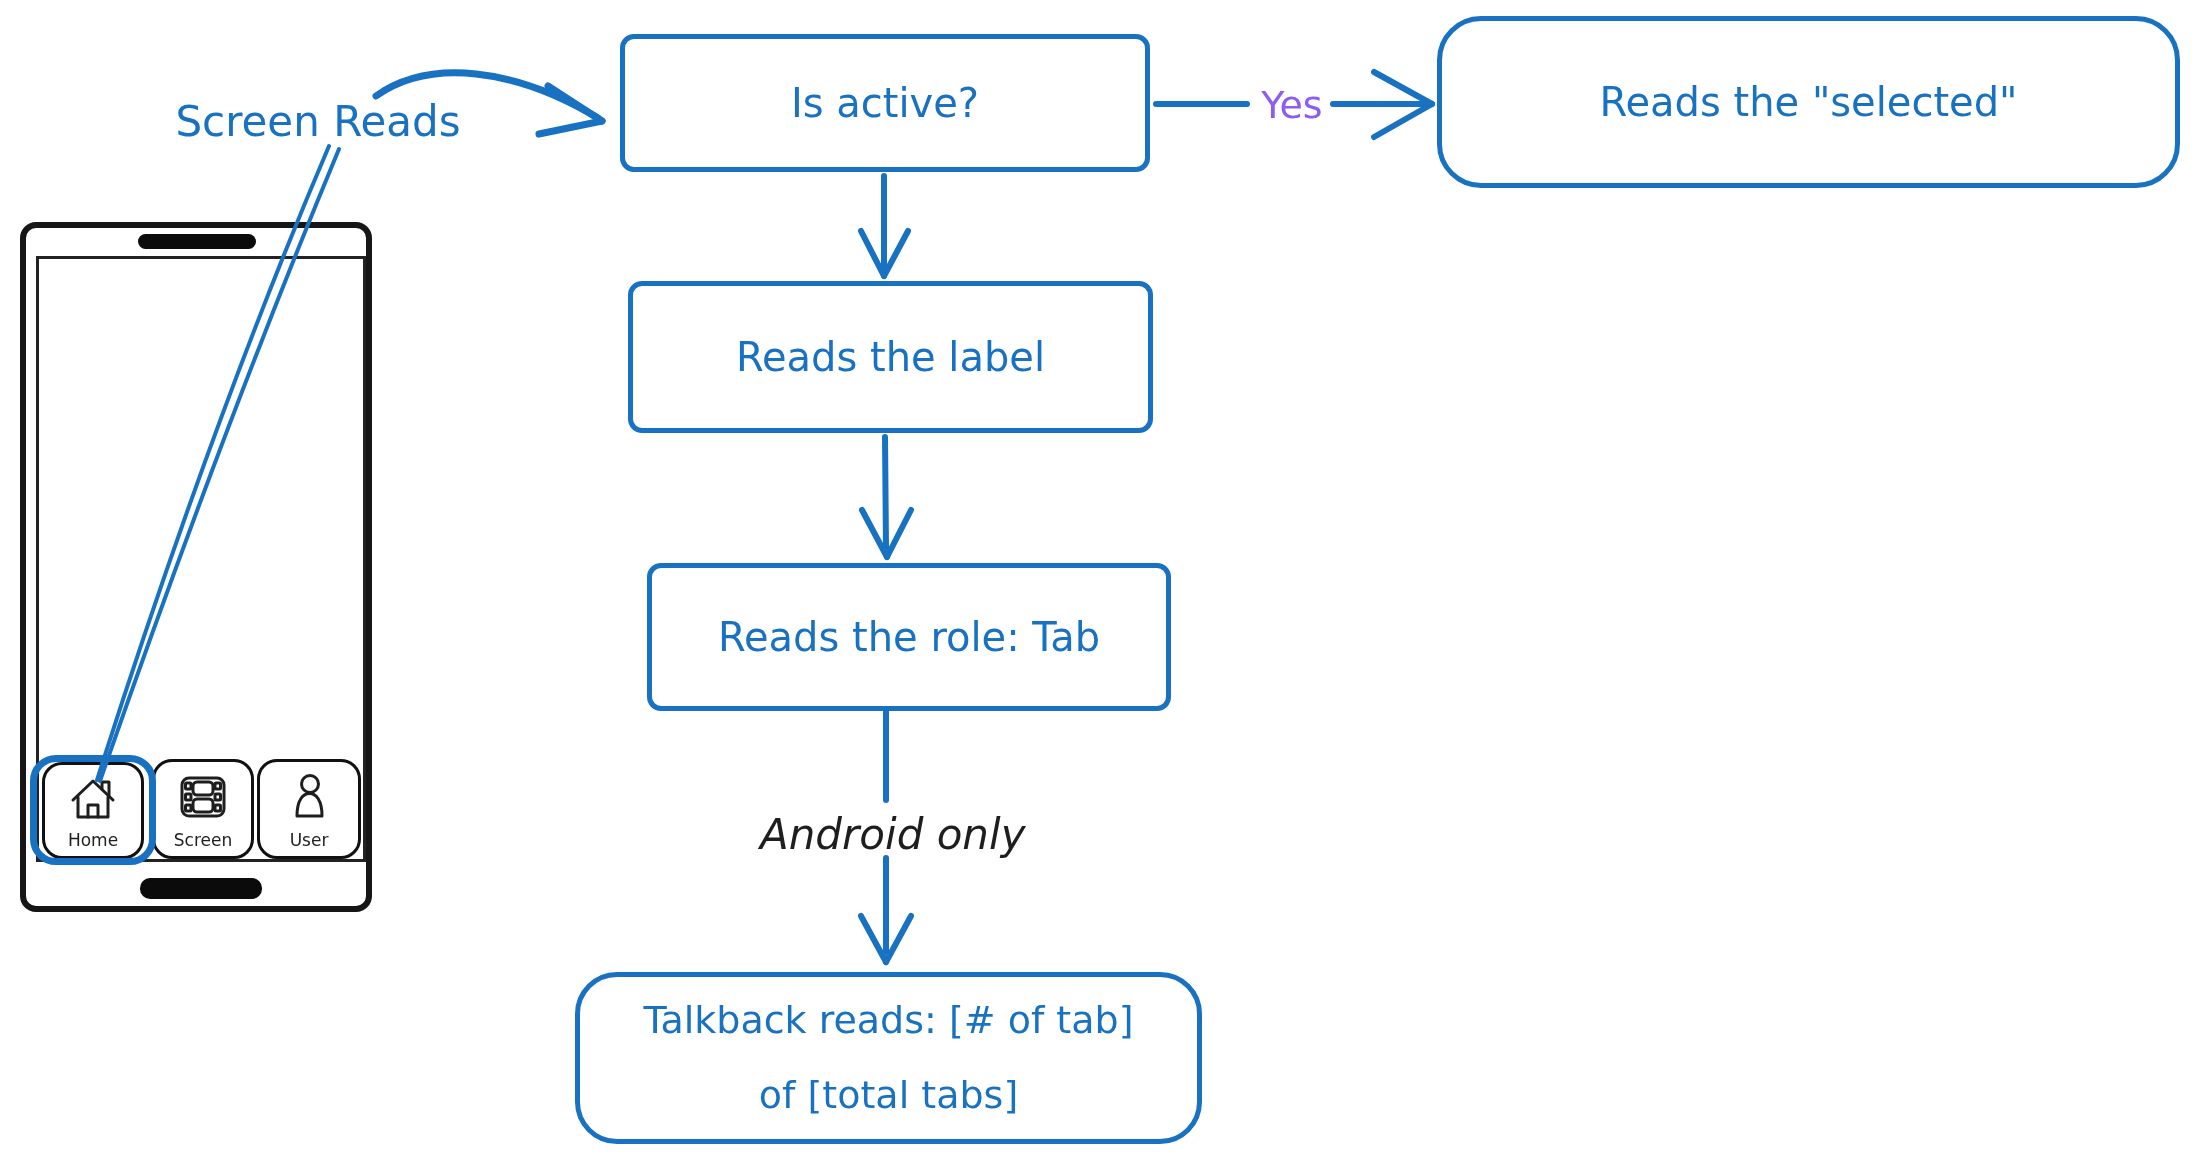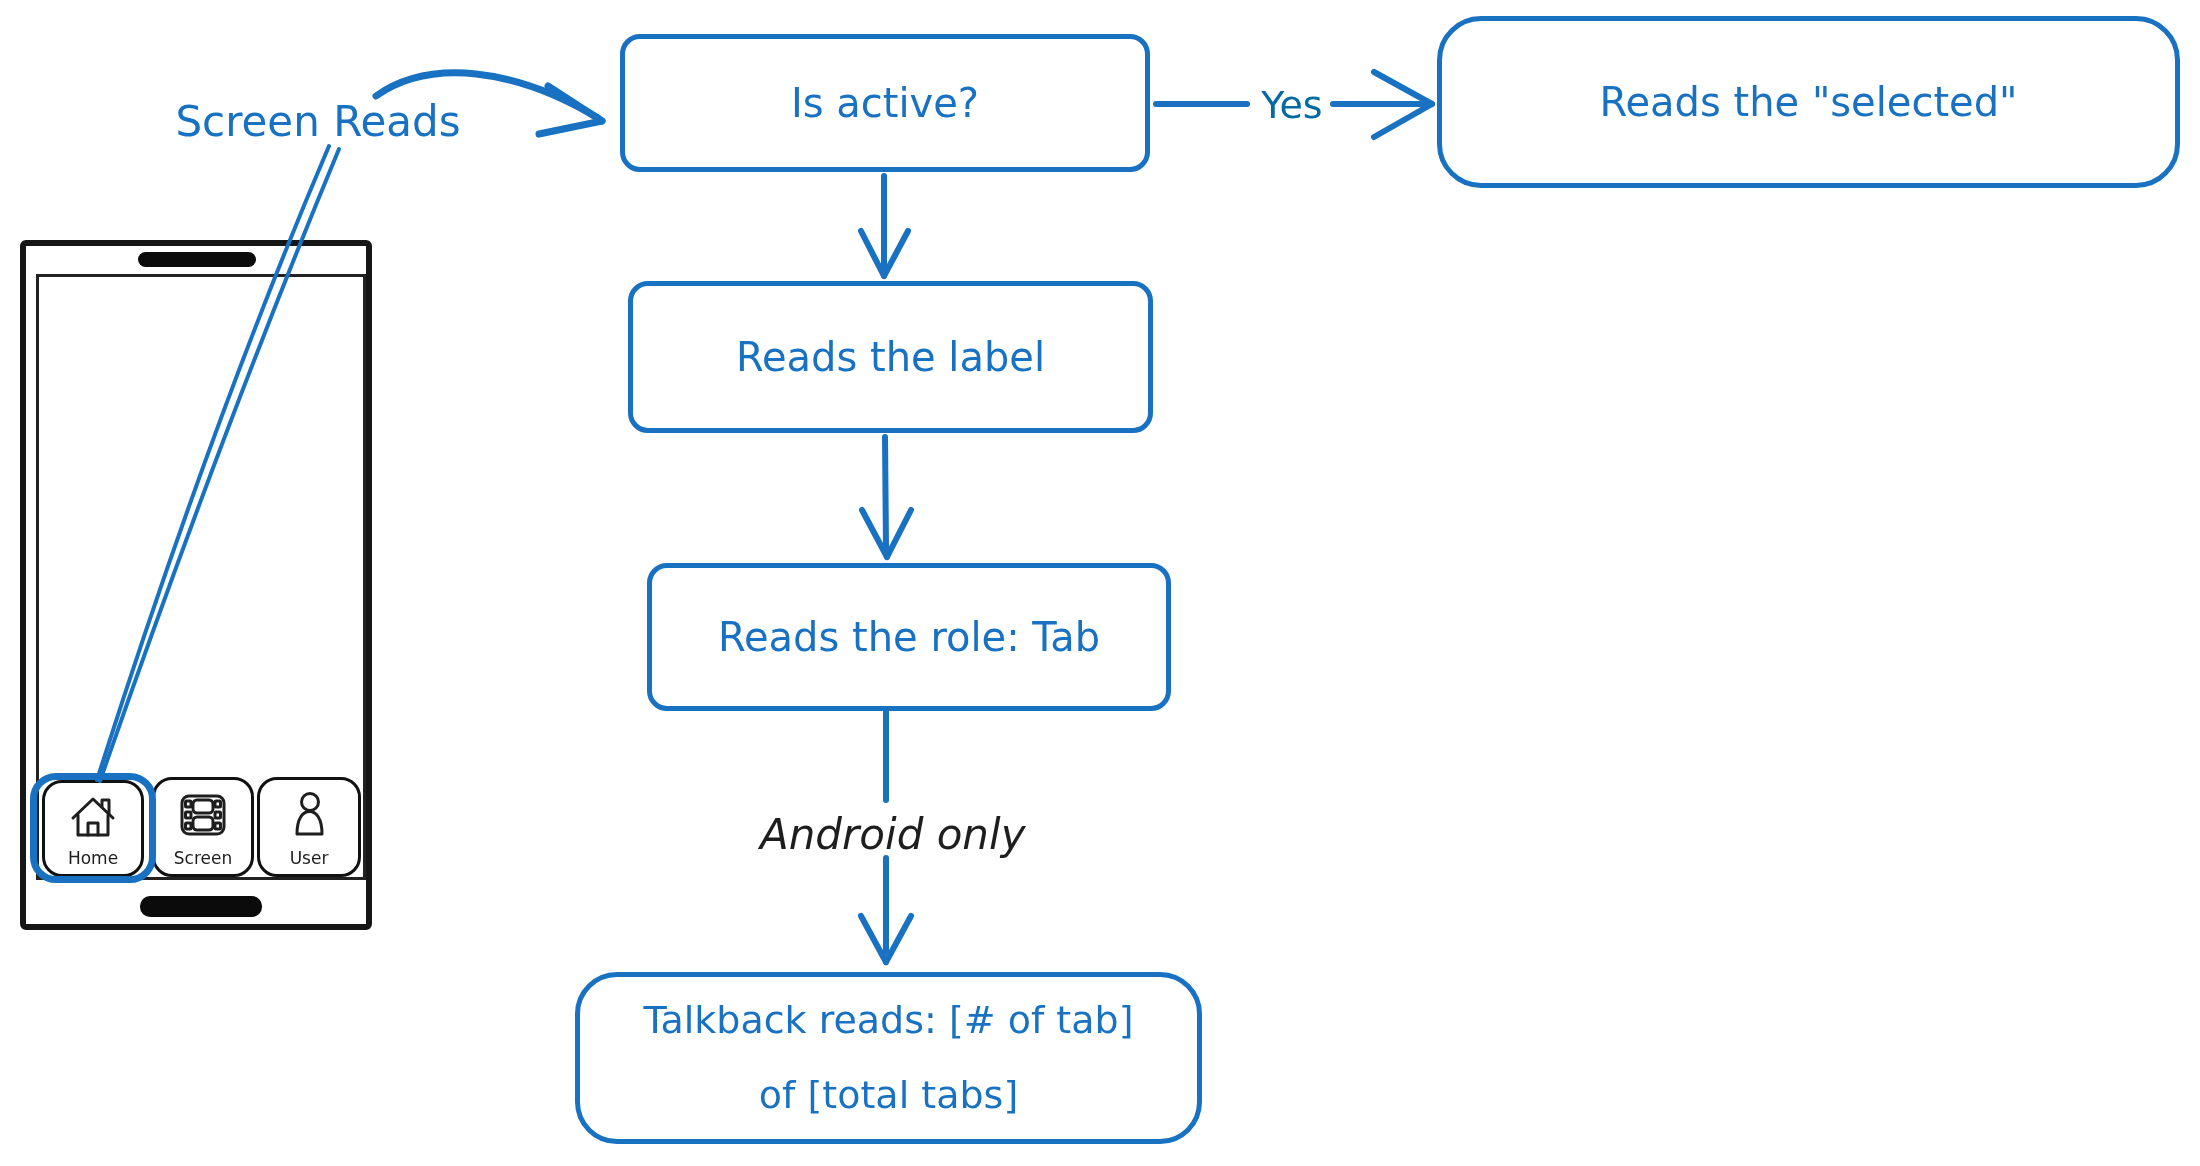--- a/index.html
+++ b/index.html
@@ -15,21 +15,21 @@
     position: absolute;
     left: 0; top: 0;
     width: 2200px; height: 1166px;
     z-index: 5;
     pointer-events: none;
   }
   
   .node {
     position: absolute;
     border: 5px solid #1971c2;
-    border-radius: 20px;
+    border-radius: 14px;
     background: #ffffff;
     color: #1971c2;
     display: flex;
     flex-direction: column;
     align-items: center;
     justify-content: center;
     text-align: center;
     font-size: 40px;
     line-height: 1.25;
     z-index: 2;
@@ -47,33 +47,33 @@
     z-index: 6;
     text-align: center;
     white-space: nowrap;
   }
   #screen-reader-label {
     left: 168px; top: 97px; width: 300px;
     color: #1971c2; font-size: 42px;
   }
   #yes-label {
     left: 1252px; top: 83px; width: 80px;
-    color: #0369a1; font-size: 38px;
+    color: #8b5cf6; font-size: 38px;
   }
   #android-only-label {
     left: 760px; top: 810px; width: 252px;
     color: #1e1e1e; font-size: 42px; font-style: italic;
   }
   
   .phone {
     position: absolute;
-    left: 20px; top: 240px;
+    left: 20px; top: 222px;
     width: 352px; height: 690px;
     border: 6px solid #161616;
-    border-radius: 6px;
+    border-radius: 16px;
     background: #ffffff;
     box-sizing: border-box;
     z-index: 1;
   }
   .phone .speaker {
     position: absolute;
     left: 112px; top: 6px;
     width: 118px; height: 15px;
     background: #0b0b0b;
     border-radius: 8px;

